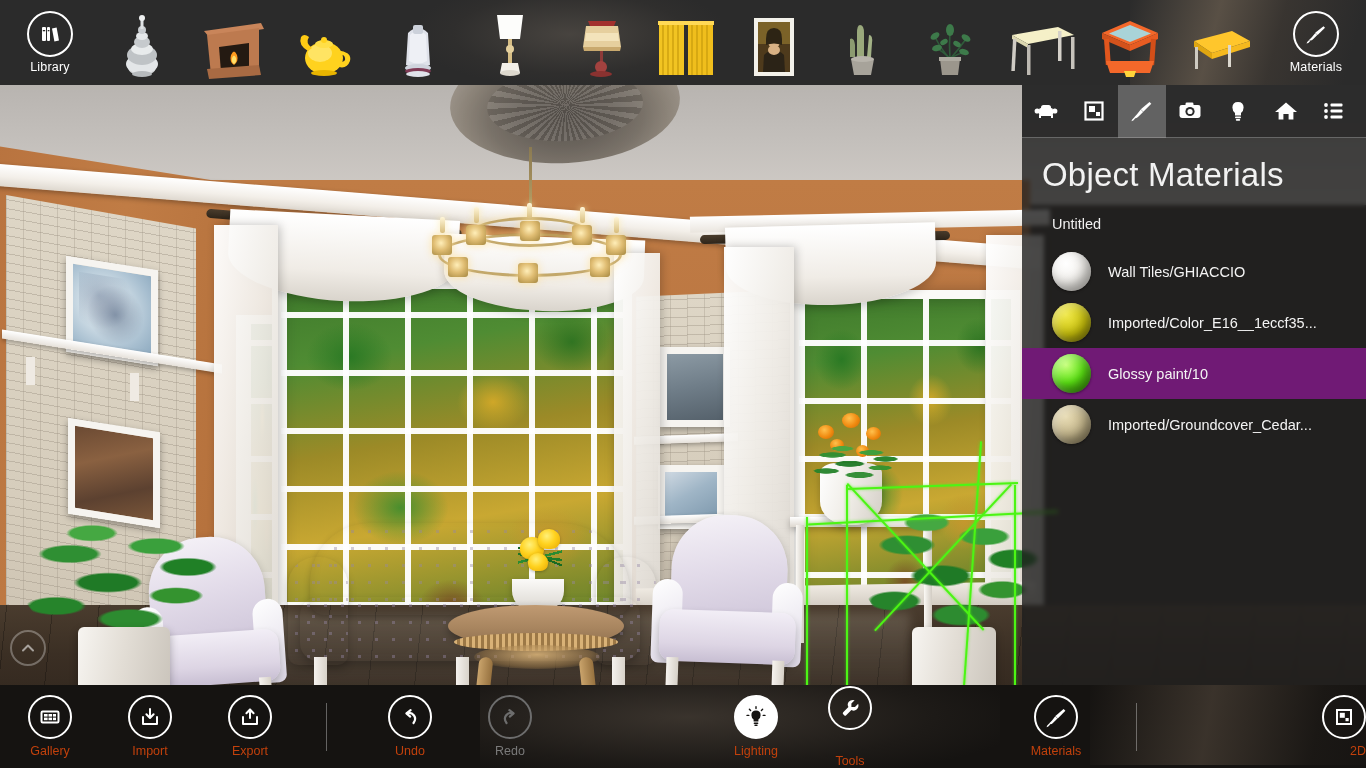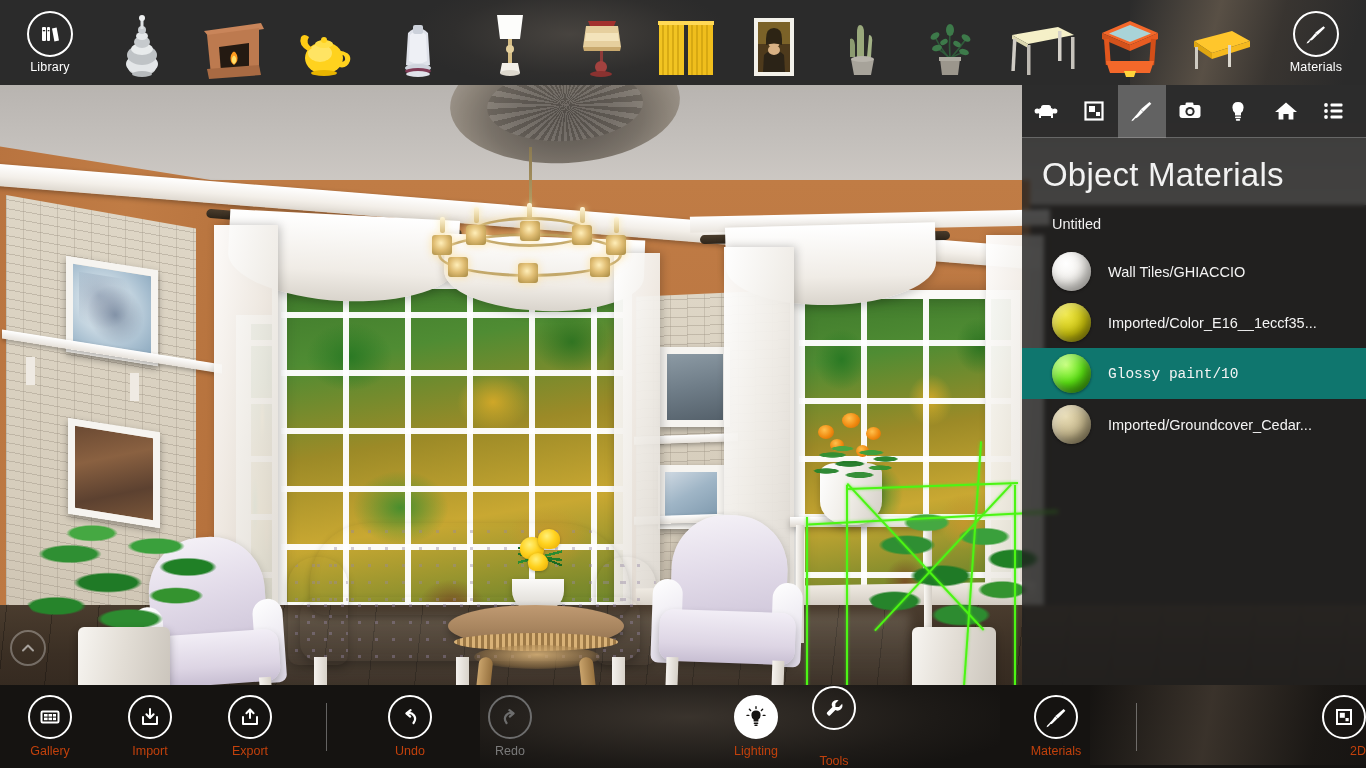--- a/index.html
+++ b/index.html
@@ -397,21 +397,21 @@
   }
   #panel-subtitle {
     color:#f0f0f0; font-size: 14.5px;
     padding: 22px 0 0 30px;
   }
   #material-list { margin-top: 14px; }
   .mat-row {
     height: 51px; display:flex; align-items:center;
     padding-left: 30px; cursor:pointer;
   }
-  .mat-row.selected { background: #0f766e; font-family: Liberation Mono, monospace; }
+  .mat-row.selected { background: #701a75; }
   .mat-swatch {
     width: 39px; height: 39px; border-radius: 50%; flex: 0 0 39px;
     box-shadow: inset -5px -6px 11px rgba(0,0,0,.34), inset 4px 4px 8px rgba(255,255,255,.34), 0 1px 3px rgba(0,0,0,.45);
   }
   .mat-label {
     color:#f4f4f4; font-size: 14.5px; margin-left: 17px;
     white-space: nowrap; overflow: hidden;
   }
 
   
@@ -993,21 +993,21 @@
             <line x1="5.4" y1="4.2" x2="6.6" y2="5.4"></line>
             <line x1="18.6" y1="4.2" x2="17.4" y2="5.4"></line>
             <line x1="3" y1="10.4" x2="4.8" y2="10.4"></line>
             <line x1="21" y1="10.4" x2="19.2" y2="10.4"></line>
           </g>
         </svg>
       </div>
       <div class="bb-label">Lighting</div>
     </div>
 
-    <div class="bb-item" style="left:784px;gap:19px;">
+    <div class="bb-item" style="left:800px;gap:19px;">
       <div class="bb-circle">
         <svg width="24" height="24" viewBox="0 0 24 24">
           <path d="M16.6 4.2 Q13 3.2 10.8 5.8 Q8.8 8.2 10.4 11 L5.2 16.2 Q4.2 17.2 5.2 18.2 L6.2 19.2 Q7.2 20.2 8.2 19.2 L13.4 14 Q16.2 15.6 18.6 13.6 Q21.2 11.4 20.2 7.8 L17 11 L13.4 11 L13.4 7.4 Z" fill="#fff"></path>
         </svg>
       </div>
       <div class="bb-label">Tools</div>
     </div>
 
 
     <div class="bb-item" style="left:1006px;">

